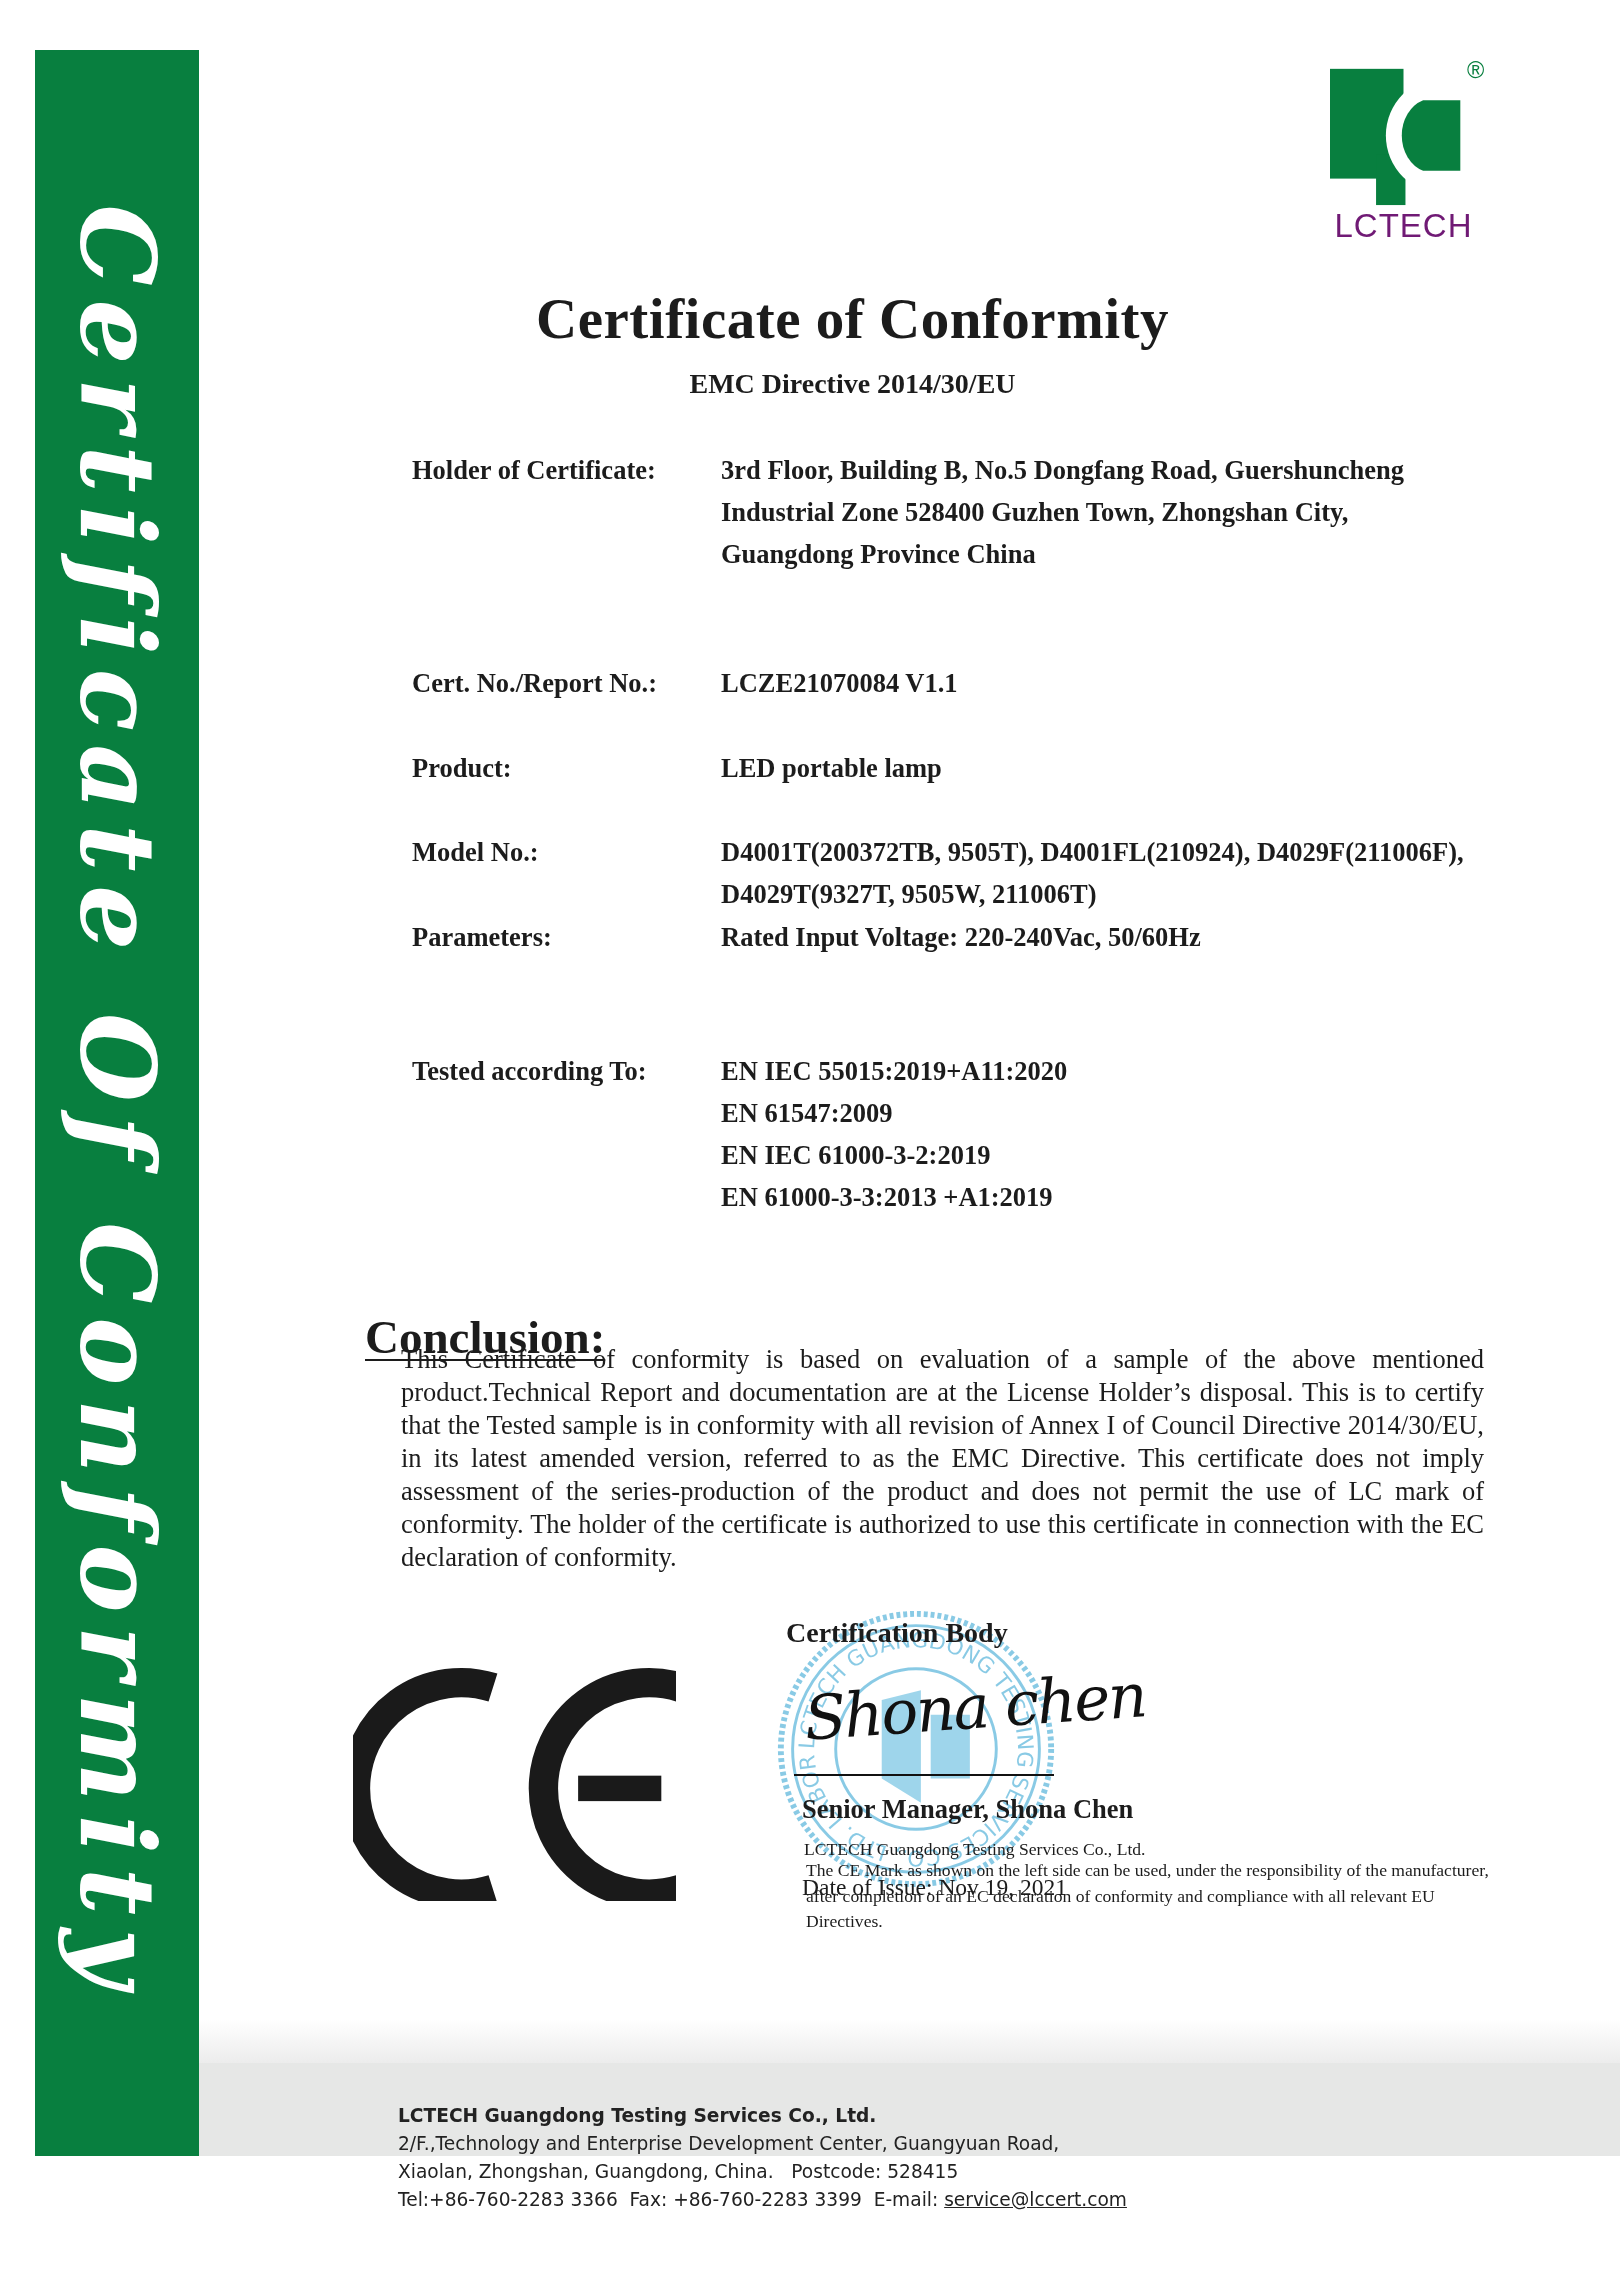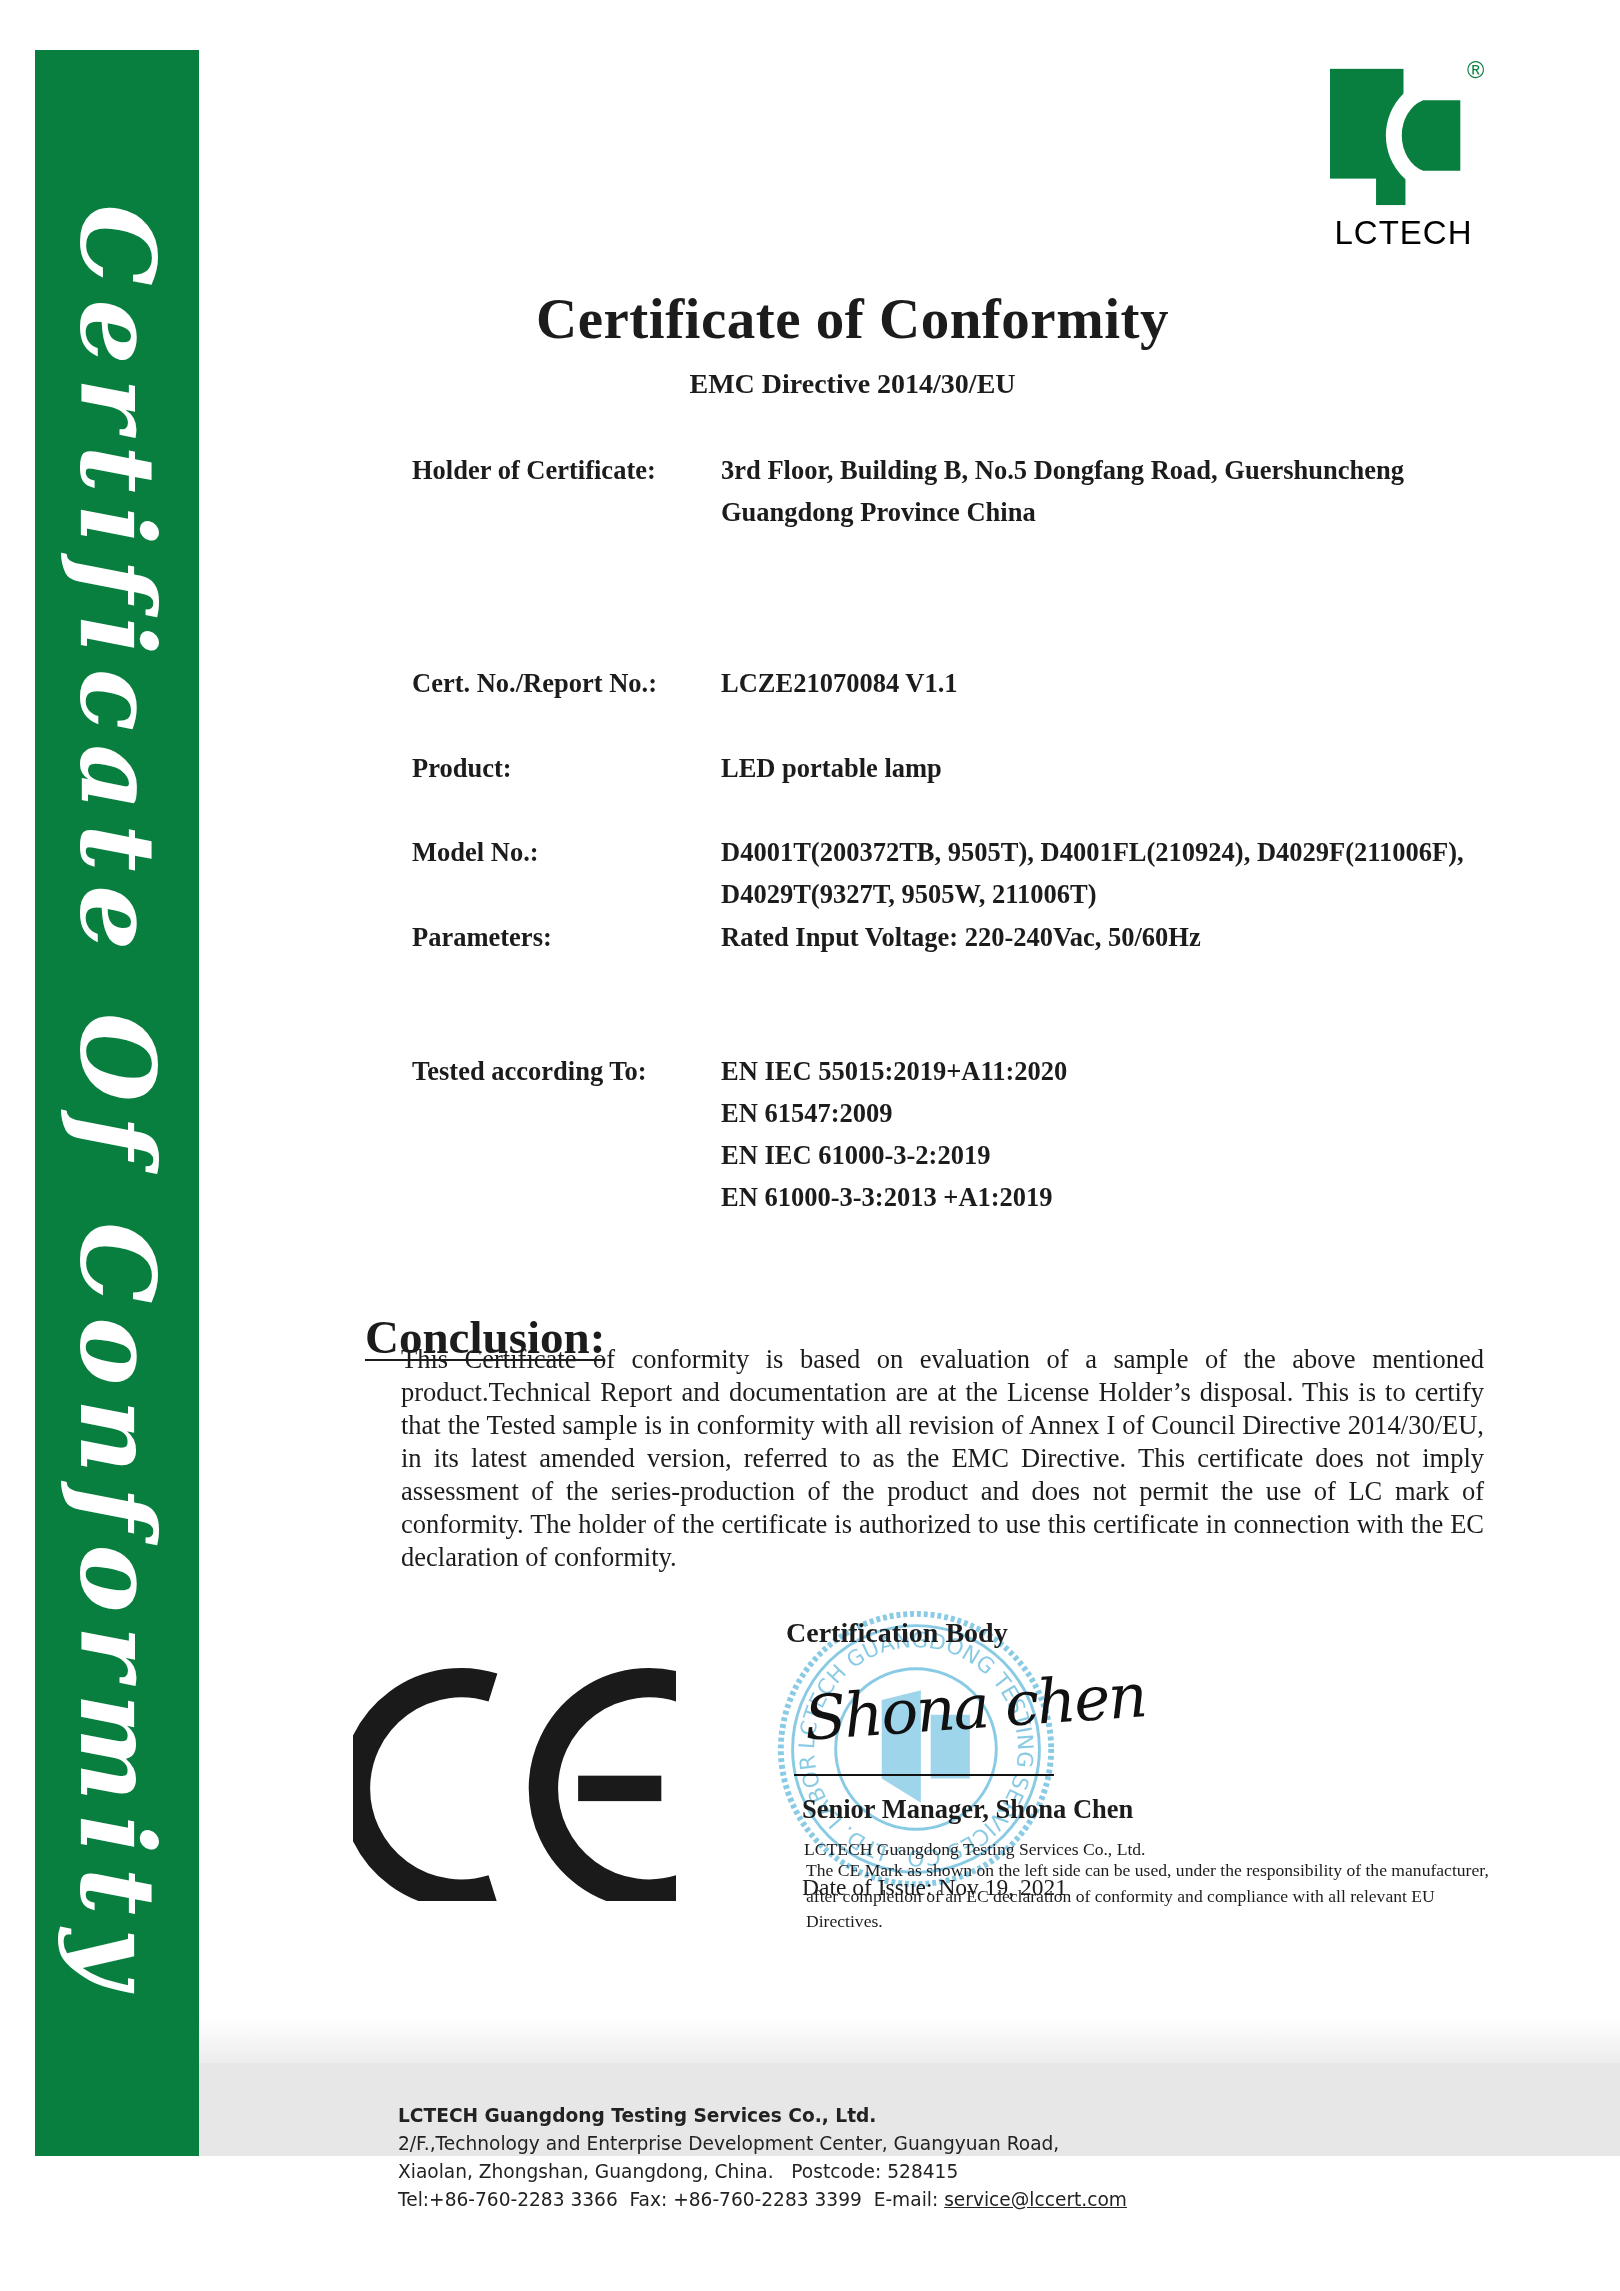--- a/index.html
+++ b/index.html
@@ -21,22 +21,22 @@
   .footer-band {
     position:absolute; left:199px; top:2063px; width:1421px; height:93px;
     background:#e6e7e6;
   }
   .footer-band-upper {
     position:absolute; left:199px; top:2019px; width:1421px; height:44px;
     background:linear-gradient(#ffffff,#ececec);
   }
   .logo { position:absolute; left:1325px; top:61px; width:157px; height:196px; }
   .logo-text {
-    position:absolute; left:0; top:153px; width:157px; text-align:center;
-    font-family:"Liberation Sans", sans-serif; font-size:33px; color:#000000; letter-spacing:1px;
+    position:absolute; left:0; top:146px; width:157px; text-align:center;
+    font-family:"Liberation Sans", sans-serif; font-size:33px; color:#701a75; letter-spacing:1px;
   }
   .reg {
     position:absolute; left:1467px; top:57px; font-family:"Liberation Sans", sans-serif;
     font-size:23.5px; color:#087f3f;
   }
   .title {
     position:absolute; left:372px; top:286px; width:961px; text-align:center;
     font-weight:bold; font-size:57px; letter-spacing:0.5px;
   }
   .subtitle {
@@ -109,20 +109,21 @@
   <div class="logo-text">LCTECH</div>
 </div>
 <div class="reg">®</div>
 
 <div class="title">Certificate of Conformity</div>
 <div class="subtitle">EMC Directive 2014/30/EU</div>
 
 <div class="field-label" style="top:449px">Holder of Certificate:</div>
 <div class="field-value" style="top:449px">
   <div>3rd Floor, Building B, No.5 Dongfang Road, Guershuncheng</div>
+  <div>Industrial Zone 528400 Guzhen Town, Zhongshan City,</div>
   <div>Guangdong Province China</div>
 </div>
 
 <div class="field-label" style="top:662px">Cert. No./Report No.:</div>
 <div class="field-value" style="top:662px">LCZE21070084 V1.1</div>
 
 <div class="field-label" style="top:747px">Product:</div>
 <div class="field-value" style="top:747px">LED portable lamp</div>
 
 <div class="field-label" style="top:831px">Model No.:</div>

